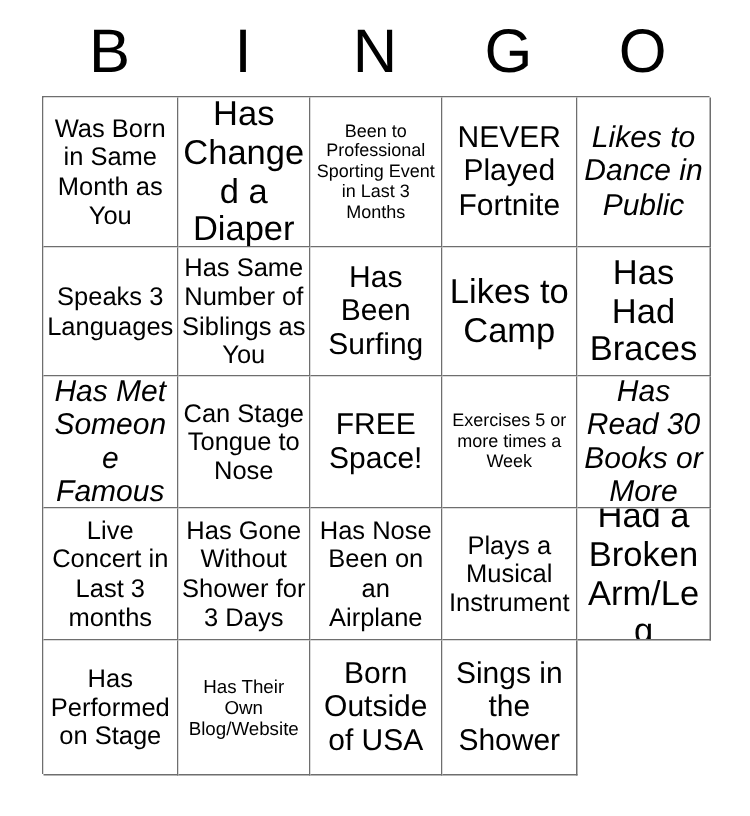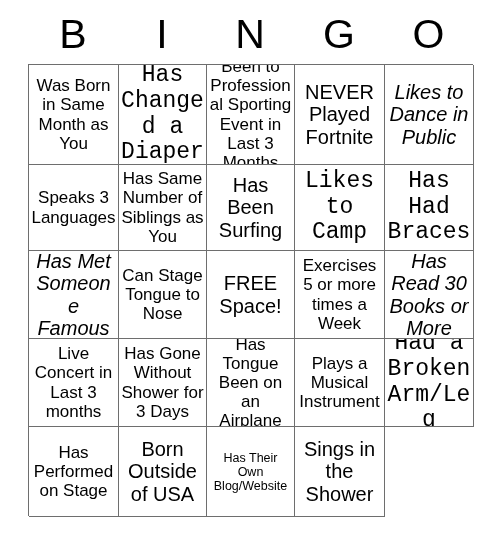--- a/index.html
+++ b/index.html
@@ -71,24 +71,24 @@
     display: block;
     width: 100%;
     text-align: center;
     line-height: 1.12;
     color: #000000;
     word-wrap: break-word;
     white-space: pre-line;
   }
   
   .fs-xs  { font-size: 12.5px; }
-  .fs-sm  { font-size: 17px; }
+  .fs-sm  { font-size: 12px; }
   .fs-md  { font-size: 17px; }
   .fs-lg  { font-size: 20px; font-style: italic; }
-  .fs-xl  { font-size: 23px; font-family: Liberation Mono, monospace; }
+  .fs-xl  { font-size: 23px; }
   .fs-xxl { font-size: 20px; }
 </style>
 </head>
 <body>
 
 <div id="bingo-card">
 
   <div id="bingo-header">
     <div class="header-letter">B</div>
     <div class="header-letter">I</div>
@@ -143,35 +143,35 @@
       <div class="bingo-cell">
         <span class="cell-text fs-lg">Has Read 30 Books or More</span>
       </div>
       <div class="bingo-cell">
         <span class="cell-text fs-md">Live Concert in Last 3 months</span>
       </div>
       <div class="bingo-cell">
         <span class="cell-text fs-md">Has Gone Without Shower for 3 Days</span>
       </div>
       <div class="bingo-cell">
-        <span class="cell-text fs-md">Has Tongue Been on an Airplane</span>
+        <span class="cell-text fs-md">Has Nose Been on an Airplane</span>
       </div>
       <div class="bingo-cell">
         <span class="cell-text fs-md">Plays a Musical Instrument</span>
       </div>
       <div class="bingo-cell">
         <span class="cell-text fs-xl">Had a Broken Arm/Leg</span>
       </div>
       <div class="bingo-cell">
         <span class="cell-text fs-md">Has Performed on Stage</span>
       </div>
       <div class="bingo-cell">
-        <span class="cell-text fs-xxl">Born Outside of USA</span>
+        <span class="cell-text fs-xs">Has Their Own Blog/Website</span>
       </div>
       <div class="bingo-cell">
-        <span class="cell-text fs-xs">Has Their Own Blog/Website</span>
+        <span class="cell-text fs-xxl">Born Outside of USA</span>
       </div>
       <div class="bingo-cell">
         <span class="cell-text fs-xxl">Sings in the Shower</span>
       </div>
     </div>
 
 </div>
 
 </body></html>

